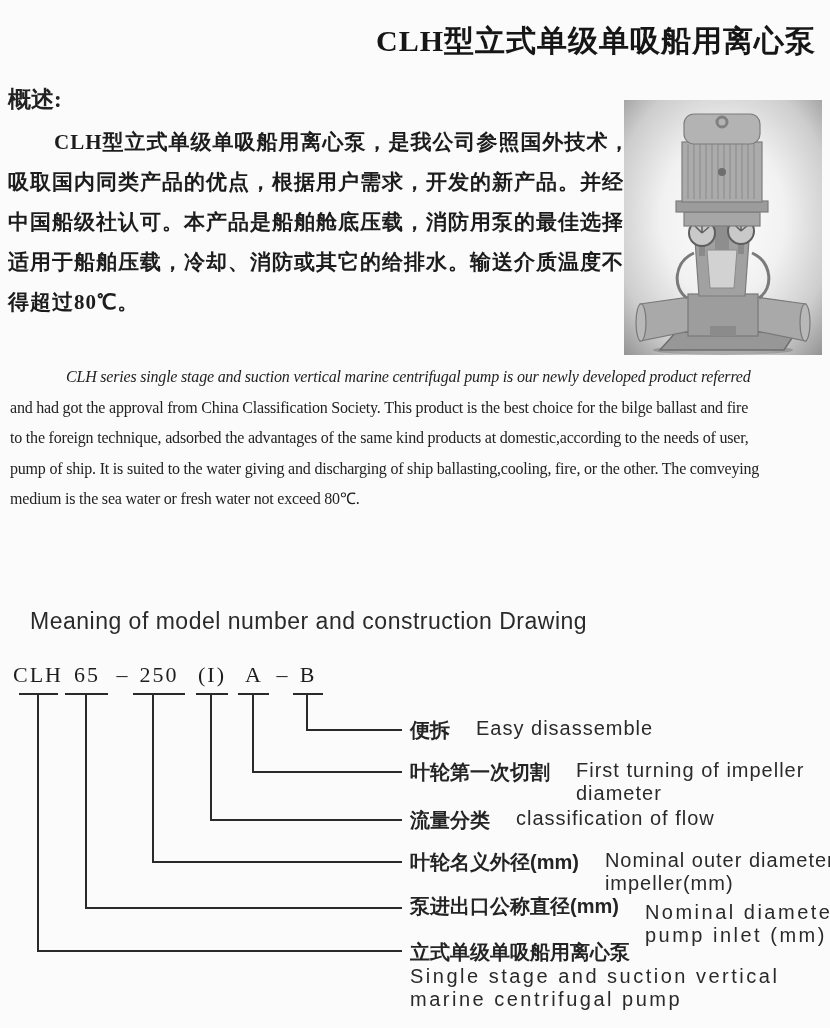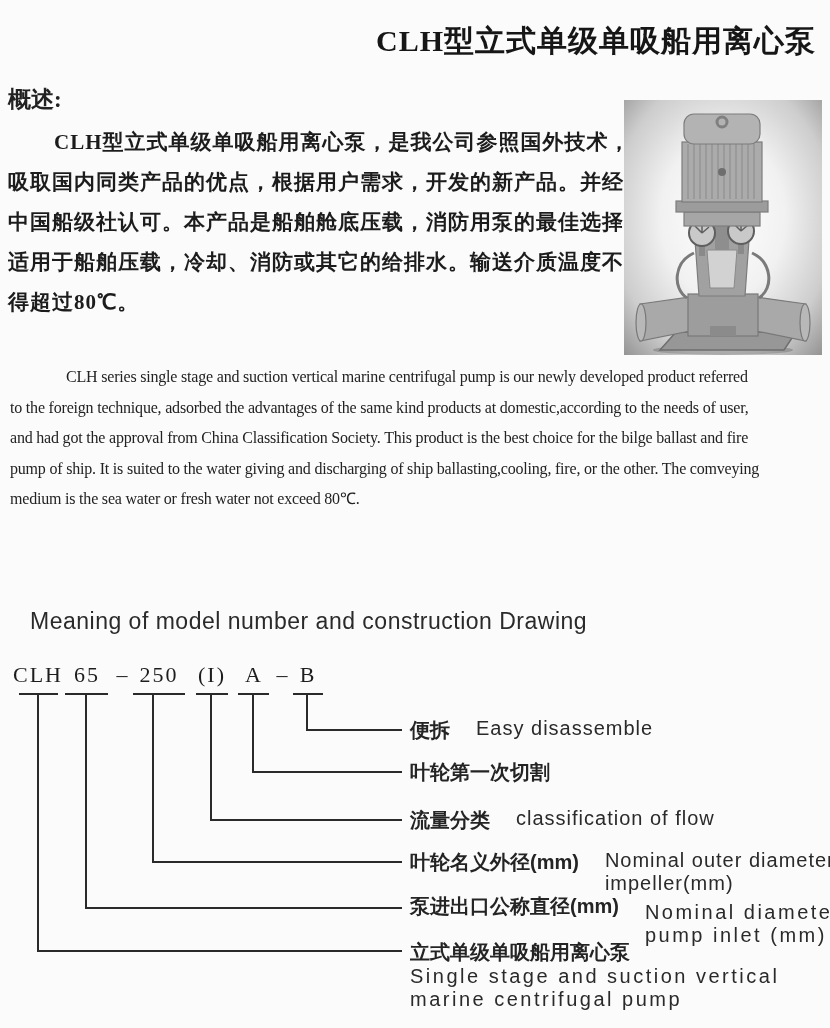--- a/index.html
+++ b/index.html
@@ -37,21 +37,21 @@
   .cn-par .ln { white-space:nowrap;font-family:Liberation Serif, serif; }
   .cn-par .ln.first { text-indent:46px; }
 
   .en-par {
     position:absolute; top:362px; left:10px; width:814px;
     font:500 16px/30.5px "Liberation Serif", serif;
     letter-spacing:-0.2px;
     color:#222;
   }
   .en-par .ln { white-space:nowrap; }
-  .en-par .ln.first { text-indent:56px; }
+  .en-par .ln.first { text-indent:56px;font-style:italic; }
 
   
   .pump-photo {
     position:absolute; top:100px; left:624px; width:198px; height:255px;
   }
   .pump-photo svg { display:block; width:100%; height:100%; }
 
   
   .sec2-cn {
     position:absolute; top:558px; left:8px;
@@ -161,22 +161,22 @@
       <path d="M64 44V99 M70 44V99 M76 44V99 M82 44V99 M88 44V99 M94 44V99 M100 44V99 M106 44V99 M112 44V99 M118 44V99 M124 44V99 M130 44V99" stroke="#8f8f8f" stroke-width="1.2"></path>
       <circle cx="98" cy="72" r="4" fill="#6e6e6e"></circle>
 
       <rect x="60" y="14" width="76" height="30" rx="10" fill="#b3b3b3" stroke="#7d7d7d" stroke-width="1.2"></rect>
       <circle cx="98" cy="22" r="5" fill="none" stroke="#808080" stroke-width="3"></circle>
     </svg>
   </div>
 
   <div class="en-par">
     <div class="ln first">CLH series single stage and suction vertical marine centrifugal pump is our newly developed product referred</div>
+    <div class="ln">and had got  the approval from China Classification Society. This product is the best choice for the bilge ballast and fire</div>
     <div class="ln">to the foreign technique, adsorbed the advantages of  the same kind products at domestic,according to the needs of user,</div>
-    <div class="ln">and had got  the approval from China Classification Society. This product is the best choice for the bilge ballast and fire</div>
     <div class="ln">pump of ship. It is suited to the water giving and discharging of ship ballasting,cooling, fire,  or the other. The comveying</div>
     <div class="ln">medium is the sea water  or fresh water not exceed 80℃.</div>
   </div>
 
   <div class="sec2-en">Meaning of model number and construction Drawing</div>
 
   <div class="diagram">
 
     <svg class="lines" width="830" height="383" viewBox="0 0 830 383">
 
@@ -199,20 +199,24 @@
     <span class="seg" style="left:283px">–</span>
     <span class="seg" style="left:308px">B</span>
 
     <div class="dlabel" style="top:62px">
       <span class="cn">便拆</span>
       <span class="en">Easy disassemble</span>
     </div>
 
     <div class="dlabel" style="top:104px">
       <span class="cn">叶轮第一次切割</span>
+      <span class="en">
+        <div class="l1">First turning of impeller</div>
+        <div class="l2">diameter</div>
+      </span>
     </div>
 
     <div class="dlabel" style="top:152px">
       <span class="cn">流量分类</span>
       <span class="en">classification of flow</span>
     </div>
 
     <div class="dlabel" style="top:194px">
       <span class="cn">叶轮名义外径(mm)</span>
       <span class="en">

